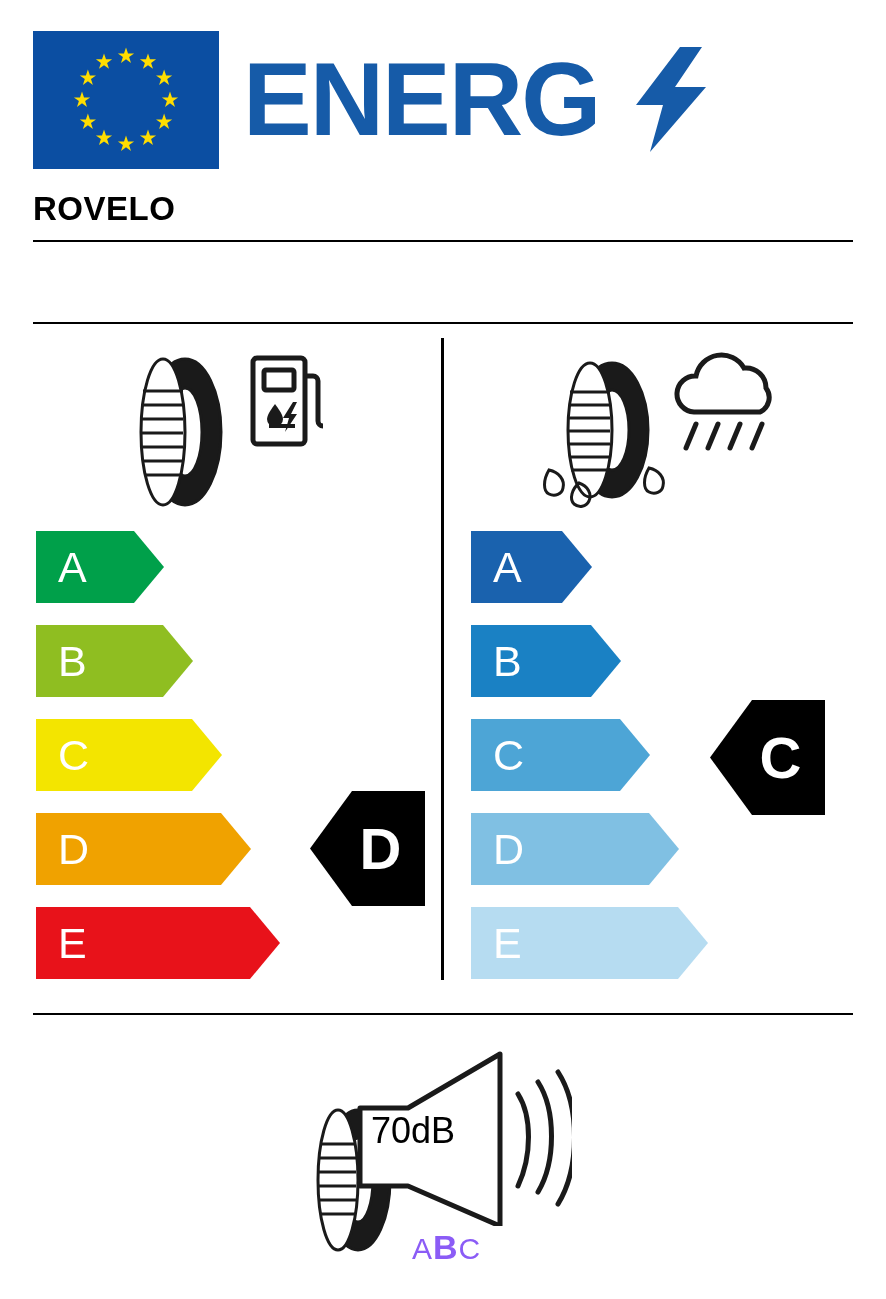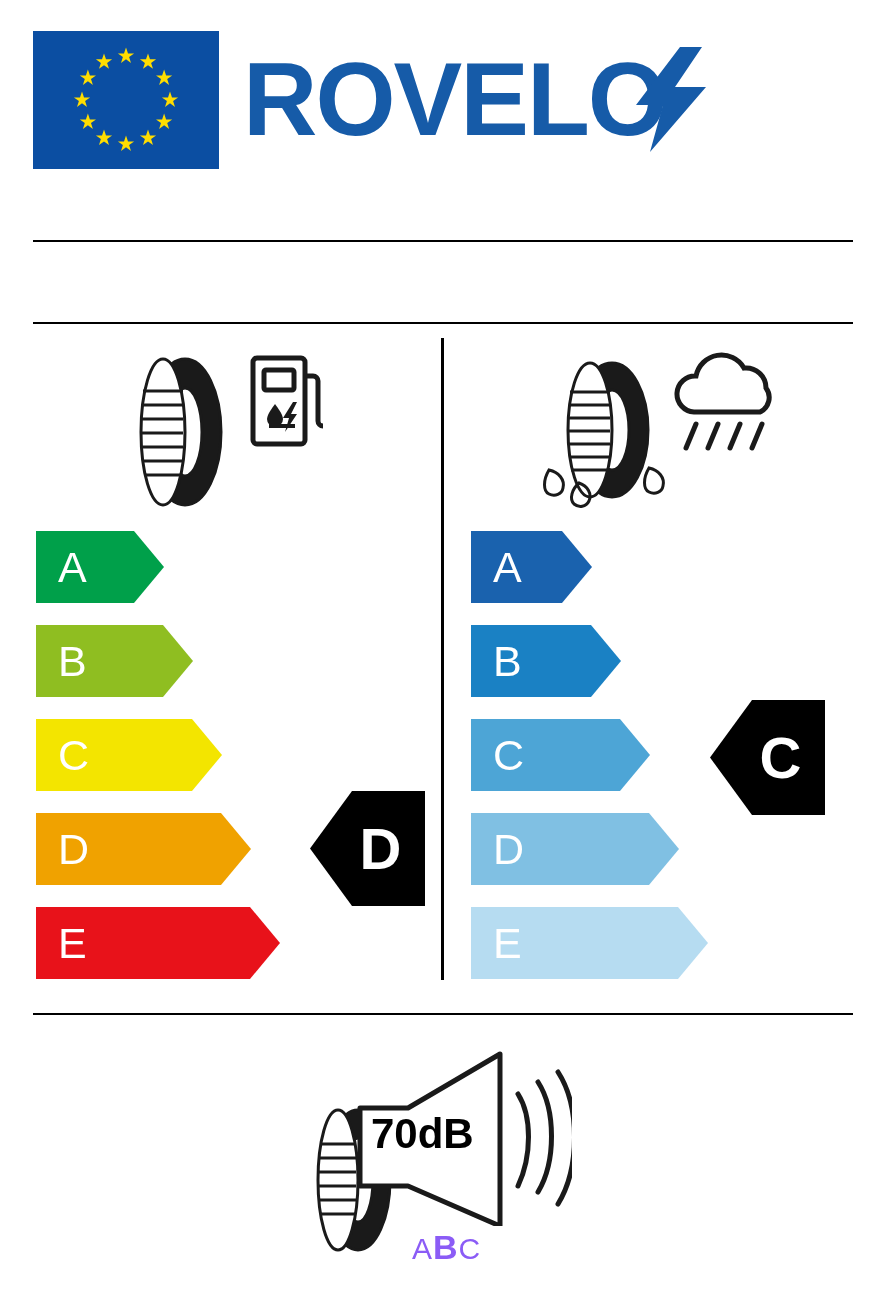--- a/index.html
+++ b/index.html
@@ -152,22 +152,22 @@
     padding-left: 26px;
     box-sizing: border-box;
     color: #fff;
     font-size: 58px;
     font-weight: bold;
   }
 
   
   .noise-db {
     position: absolute;
-    font-size: 42px;
-    font-weight: bold;
+    font-size: 36px;
+    font-weight: normal;
     color: #000;
   }
   .noise-classes {
     position: absolute;
     font-size: 30px;
     color: #8b5cf6;
     letter-spacing: 1px;
   }
   .noise-classes b {
     font-size: 34px;
@@ -221,26 +221,27 @@
               <polygon points="0,-8.5 2.0,-2.6 8.1,-2.6 3.1,1.0 5.0,6.9 0,3.3 -5.0,6.9 -3.1,1.0 -8.1,-2.6 -2.0,-2.6"></polygon>
             </g>
           <g transform="rotate(330) translate(0,-44) rotate(-330)">
               <polygon points="0,-8.5 2.0,-2.6 8.1,-2.6 3.1,1.0 5.0,6.9 0,3.3 -5.0,6.9 -3.1,1.0 -8.1,-2.6 -2.0,-2.6"></polygon>
             </g>
         </g>
       </g>
     </svg>
   </div>
 
-  <div class="energ-word">ROVELO</div>
+  <div class="energ-word">ENERG</div>
 
   <svg class="energ-bolt" viewBox="0 0 70 105">
     <polygon points="44,0 0,58 27,58 14,105 70,40 39,40 66,0" fill="#165ba8"></polygon>
   </svg>
 
+  <div class="brand">ROVELO</div>
   <div class="rule rule-brand"></div>
   <div class="rule rule-top-grid"></div>
   <div class="divider-vert"></div>
   <div class="rule rule-bottom-grid"></div>
 
   <svg class="ico" style="left:123px; top:355px; width:118px; height:155px;" viewBox="0 0 118 155">
     <g fill="none" stroke="#1a1a1a" stroke-width="3">
       <ellipse cx="62" cy="77" rx="36" ry="73" fill="#1a1a1a"></ellipse>
       <ellipse cx="62" cy="77" rx="17" ry="44" fill="#ffffff"></ellipse>
       <ellipse cx="40" cy="77" rx="22" ry="73" fill="#ffffff"></ellipse>

